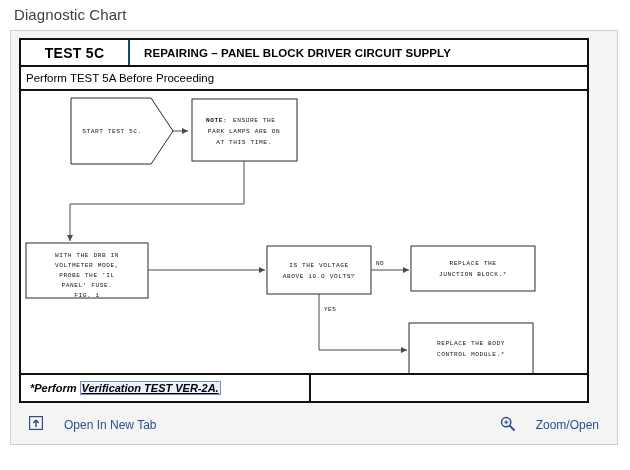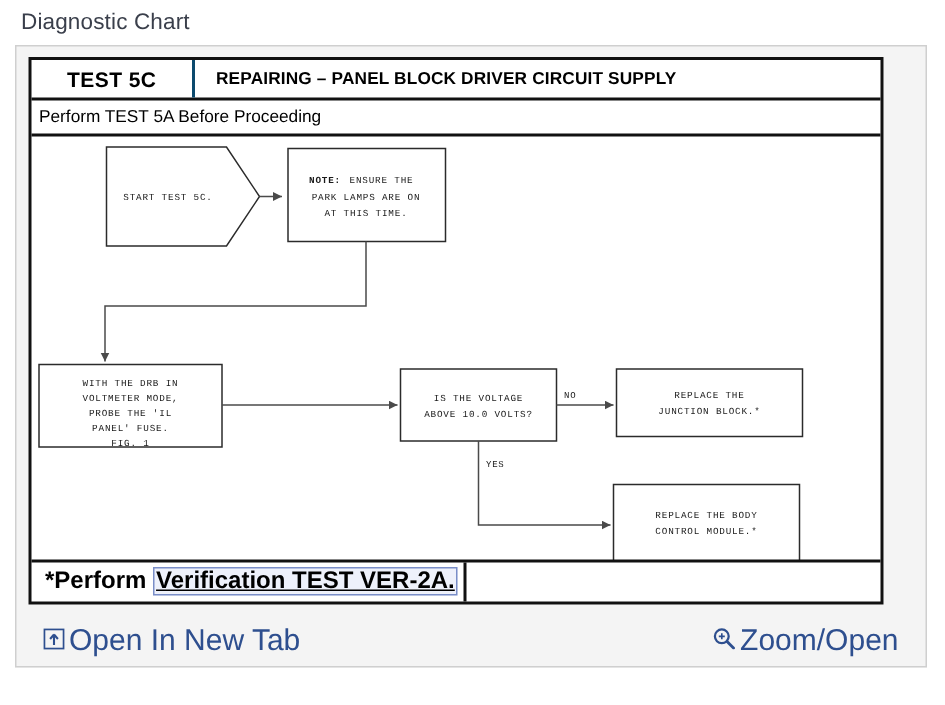--- a/index.html
+++ b/index.html
@@ -170,21 +170,22 @@
   .footer-right {
     position: absolute;
     left: 290px; top: 0;
     right: 0;
     height: 100%;
     display: flex;
     align-items: center;
   }
   .footnote {
     margin-left: 9px;
-    font-size: 16px;
+    font-size: 11px;
+    font-style: italic;
     font-weight: bold;
     color: #000;
     white-space: nowrap;
   }
   .footnote-link {
     border: 1px solid #7a8ec8;
     background: #eef1fb;
     padding: 0 1px;
     text-decoration: underline;
     color: #000;
@@ -196,23 +197,23 @@
     left: 0;
     bottom: 0;
     width: 100%;
     height: 36px;
     box-sizing: border-box;
   }
   .tool-link {
     position: absolute;
     display: flex;
     align-items: center;
-    gap: 3px;
+    gap: 21px;
     color: #2e4f8f;
-    font-size: 20px;
+    font-size: 12px;
     cursor: pointer;
     white-space: nowrap;
   }
   .tool-open { left: 18px; top: 8px; }
   .tool-zoom { right: 18px; top: 8px; }
   .tool-icon { display: block; }
 </style>
 </head>
 <body>
 

